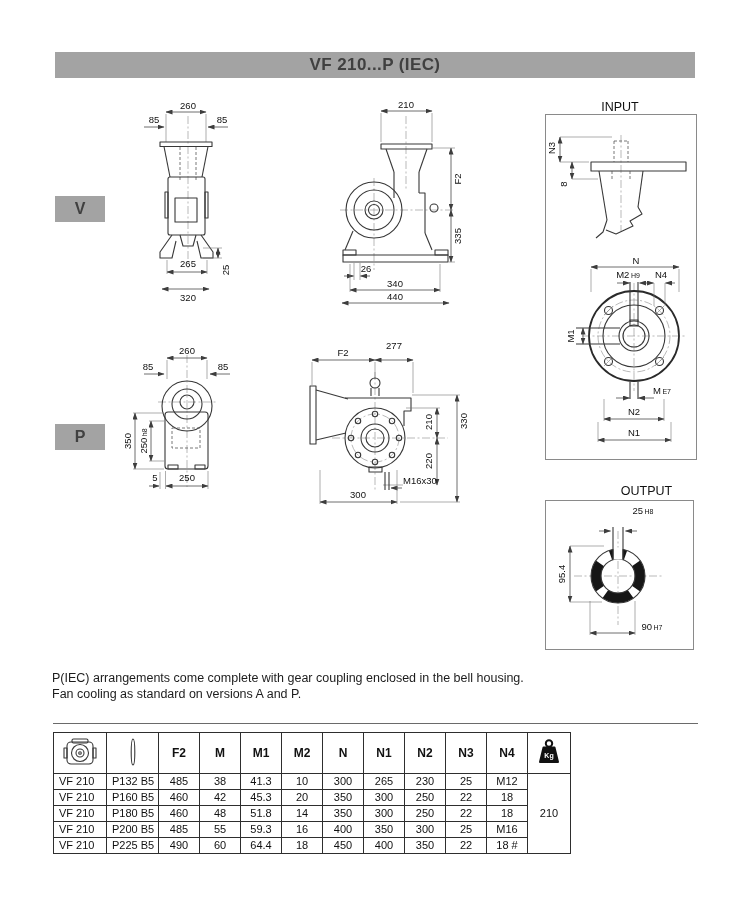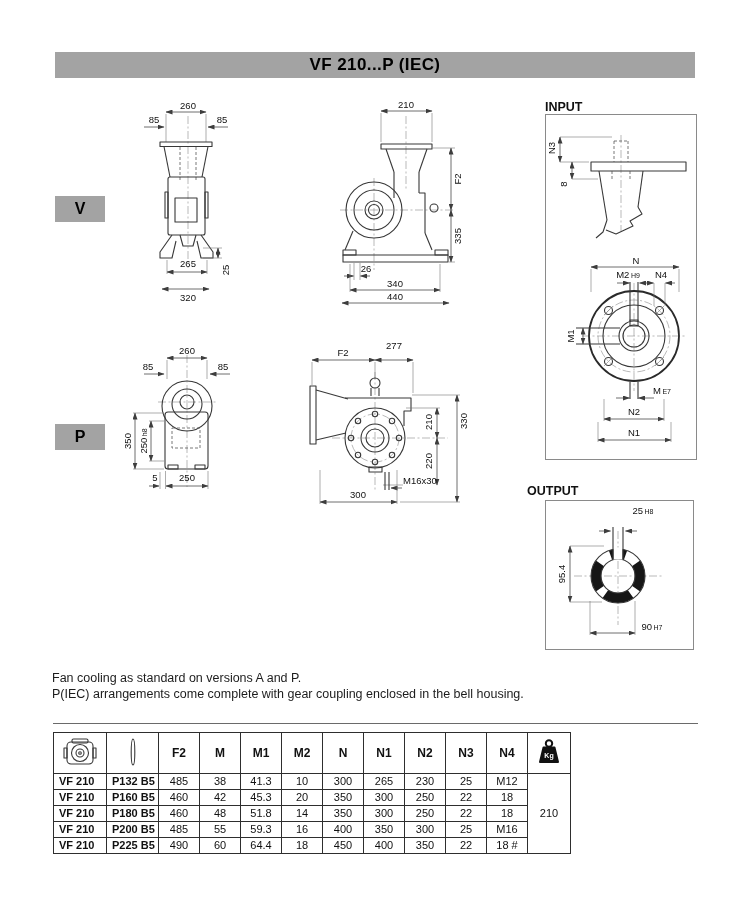--- a/index.html
+++ b/index.html
@@ -1,44 +1,44 @@
 <!DOCTYPE html>
 <html><head>
 <meta charset="utf-8">
 <style>
   html,body{margin:0;padding:0;background:#fff;}
   .page{position:relative;width:750px;height:911px;background:#fff;overflow:hidden;
         font-family:"Liberation Sans",sans-serif;color:#111;}
-  .graybar{position:absolute;background:#a3a3a3;color:#000000;font-weight:bold;
+  .graybar{position:absolute;background:#a3a3a3;color:#404040;font-weight:bold;
            display:flex;align-items:center;justify-content:center;}
   .title{left:55px;top:52px;width:640px;height:26px;font-size:17px;letter-spacing:.4px;}
   .vtag{left:55px;top:196px;width:50px;height:26px;font-size:16px;}
   .ptag{left:55px;top:424px;width:50px;height:26px;font-size:16px;}
   .dwg{position:absolute;}
   .dwg svg{position:absolute;left:0;top:0;overflow:visible;}
   .dim{position:absolute;font-size:9.5px;color:#111;transform:translate(-50%,-50%);
        white-space:nowrap;line-height:1;}
   .rot{transform:translate(-50%,-50%) rotate(-90deg);}
   .tol{font-size:7px;margin-left:1.5px;}
-  .sect-title{position:absolute;font-size:12.5px;font-weight:bold;}
+  .sect-title{position:absolute;font-size:12.5px;font-weight:normal;text-align:center;}
   .iobox{position:absolute;border:1px solid #8a8a8a;background:#fff;}
   .dl{stroke:#383838;stroke-width:1.1;fill:none;stroke-linejoin:round;}
   .dlb{stroke:#2a2a2a;stroke-width:1.8;fill:none;}
   .dm{stroke:#4a4a4a;stroke-width:.8;fill:none;}
   .ex{stroke:#777;stroke-width:.6;fill:none;}
   .cl{stroke:#8a8a8a;stroke-width:.6;stroke-dasharray:8 2.5 2 2.5;fill:none;}
   .dsh{stroke:#555;stroke-width:.8;stroke-dasharray:3 2;fill:none;}
   .notes{position:absolute;left:52px;top:670px;font-size:12.5px;line-height:16px;color:#1c1c1c;}
   .divider{position:absolute;left:53px;top:723px;width:645px;border-top:1.5px solid #6a6a6a;}
   .tbl{position:absolute;left:53px;top:732px;border-collapse:collapse;table-layout:fixed;
        border:1.5px solid #2e2e2e;}
   .tbl th,.tbl td{border:1px solid #2e2e2e;padding:0;text-align:center;overflow:hidden;}
   .tbl th{height:40px;font-size:12px;font-weight:bold;vertical-align:middle;}
   .tbl td{height:15px;font-size:11px;line-height:15px;}
-  .tbl td.lft{text-align:left;padding-left:5px;font-weight:bold;}
+  .tbl td.lft{text-align:left;padding-left:5px;font-weight:normal;}
   .kgtxt{fill:#fff;font-size:7px;font-weight:bold;font-family:"Liberation Sans",sans-serif;}
 </style>
 </head>
 <body>
 
 <div class="page">
 
   <svg width="0" height="0" style="position:absolute">
     <defs>
       <marker id="ar" markerWidth="7" markerHeight="5" refX="6.5" refY="2.5" orient="auto-start-reverse" markerUnits="userSpaceOnUse">
@@ -283,21 +283,21 @@
     <span class="dim rot" style="left:18px;top:69px">8</span>
     <span class="dim" style="left:90px;top:146px">N</span>
     <span class="dim" style="left:82px;top:160px"><span>M2</span><span class="tol">H9</span></span>
     <span class="dim" style="left:115px;top:160px">N4</span>
     <span class="dim rot" style="left:25px;top:221px">M1</span>
     <span class="dim" style="left:116px;top:276px"><span>M</span><span class="tol">E7</span></span>
     <span class="dim" style="left:88px;top:297px">N2</span>
     <span class="dim" style="left:88px;top:318px">N1</span>
   </div>
 
-  <div class="sect-title" style="left:527px;top:484px;width:147px">OUTPUT</div>
+  <div class="sect-title" style="left:573px;top:484px;width:147px">OUTPUT</div>
   <div class="iobox dwg" style="left:545px;top:500px;width:147px;height:148px">
     <svg viewBox="0 0 147 148" width="147" height="148">
       <line class="cl" x1="28" y1="75" x2="117" y2="75"></line>
       <line class="cl" x1="72" y1="30" x2="72" y2="124"></line>
       <path d="M90,62.4 A22,22 0 0 1 90,87.6" fill="none" stroke="#161616" stroke-width="10"></path>
       <path d="M84.6,93 A22,22 0 0 1 59.4,93" fill="none" stroke="#161616" stroke-width="10"></path>
       <path d="M54,87.6 A22,22 0 0 1 54,62.4" fill="none" stroke="#161616" stroke-width="10"></path>
       <path d="M64.5,54.3 A22,22 0 0 1 70.1,53.1" fill="none" stroke="#161616" stroke-width="10"></path>
       <path d="M73.9,53.1 A22,22 0 0 1 79.5,54.3" fill="none" stroke="#161616" stroke-width="10"></path>
       <circle class="dl" cx="72" cy="75" r="27"></circle>
@@ -313,22 +313,22 @@
       <line class="dm" x1="44" y1="132" x2="89" y2="132" marker-start="url(#ar)" marker-end="url(#ar)"></line>
       <line class="ex" x1="44" y1="100" x2="44" y2="134"></line>
         <line class="ex" x1="89" y1="100" x2="89" y2="134"></line>
     </svg>
     <span class="dim" style="left:97px;top:10px"><span>25</span><span class="tol">H8</span></span>
     <span class="dim rot" style="left:16px;top:73px">95.4</span>
     <span class="dim" style="left:106px;top:126px"><span>90</span><span class="tol">H7</span></span>
   </div>
 
   <div class="notes">
+    <div>P(IEC) arrangements come complete with gear coupling enclosed in the bell housing.</div>
     <div>Fan cooling as standard on versions A and P.</div>
-    <div>P(IEC) arrangements come complete with gear coupling enclosed in the bell housing.</div>
   </div>
 
   <div class="divider"></div>
 
   <table class="tbl">
     <colgroup>
       <col style="width:53px">
         <col style="width:52px">
       <col style="width:41px">
         <col style="width:41px">

